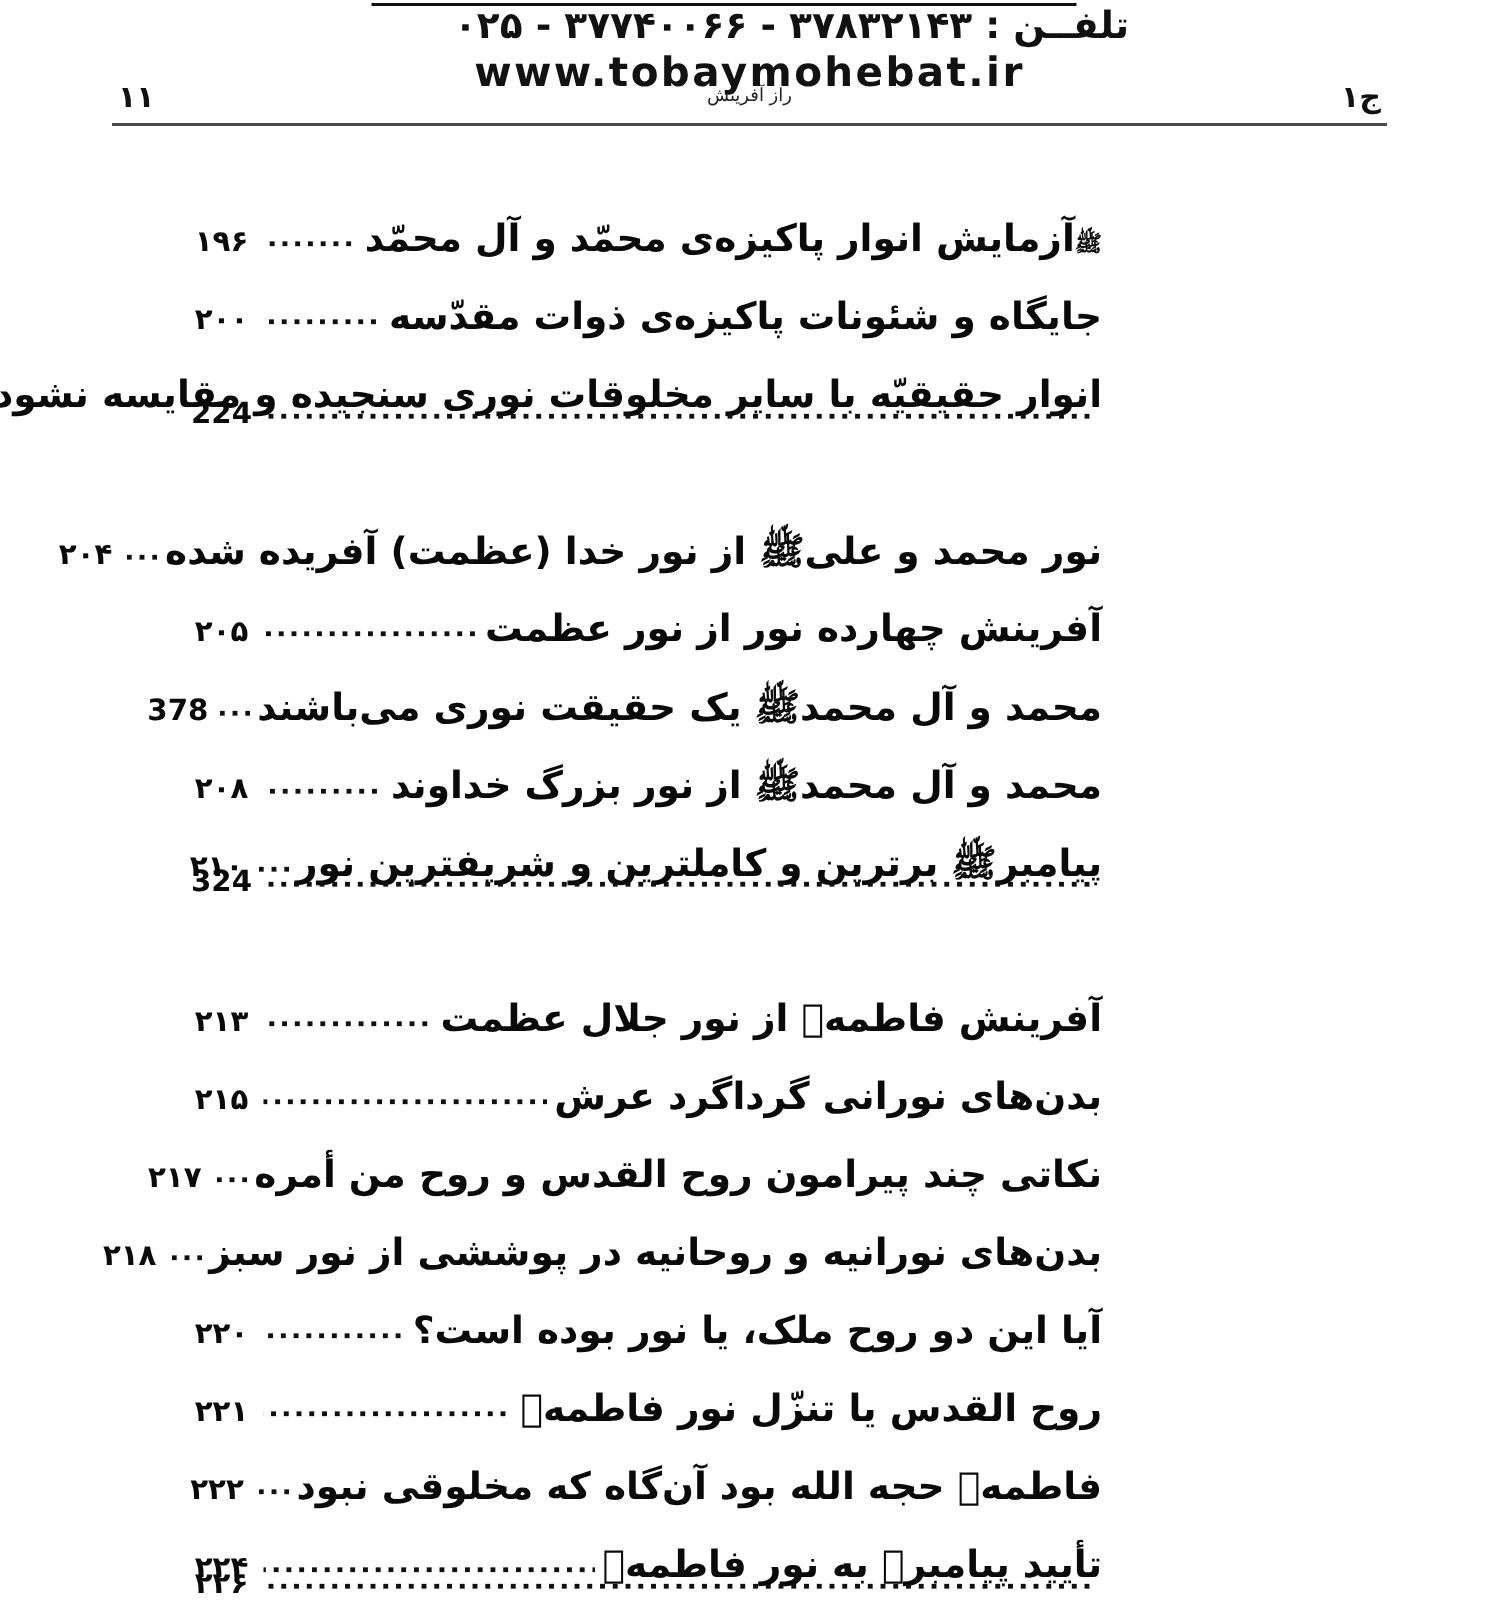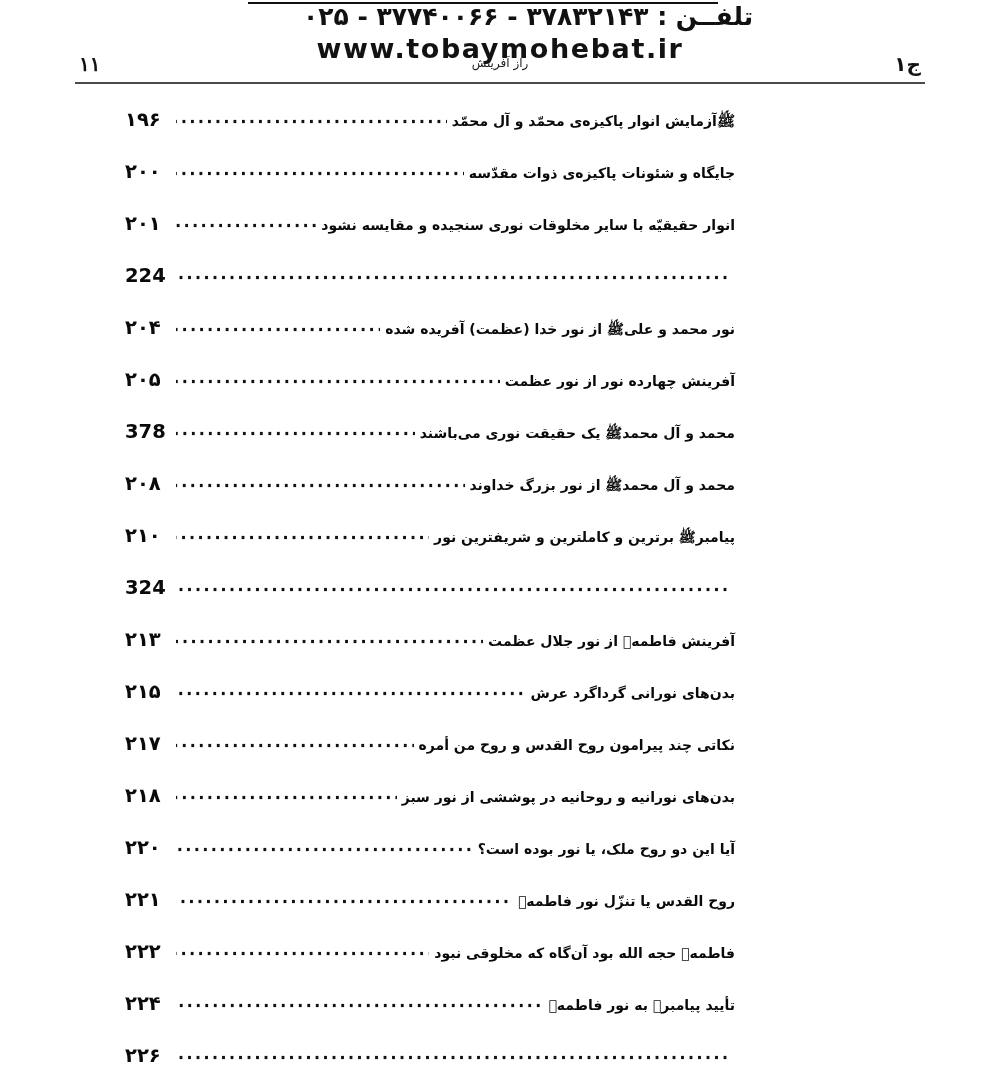--- a/index.html
+++ b/index.html
@@ -71,21 +71,20 @@
     height: 30px;
   }
   .runhead-page {
     position: absolute;
     left: 4px;
     top: 0;
     font-size: 20px;
     font-weight: 700;
     direction: rtl;
     color: #111;
-    font-family: Liberation Serif, serif;
   }
   .runhead-title {
     position: absolute;
     left: 0;
     top: 4px;
     width: 850px;
     text-align: center;
     font-size: 12px;
     font-weight: 400;
     direction: rtl;
@@ -123,28 +122,29 @@
     align-items: baseline;
     width: 610px;
     margin: 0 auto 0 0;
     padding: 0;
     height: 52px;
     box-sizing: border-box;
     margin-right: 265px;
     flex-direction: row;
   }
   .entry-title {
-    font-size: 14px;
+    font-size: 25px;
     font-weight: 700;
     white-space: nowrap;
     color: #0a0a0a;
     direction: rtl;
     letter-spacing: -0.1px;
     flex: 0 0 auto;
     order: 1;
+    margin-top: 36px;
   }
   .leader {
     flex: 1 1 auto;
     order: 2;
     margin: 0 5px;
     height: 1px;
     position: relative;
     top: -4px;
     overflow: hidden;
     background-image: radial-gradient(circle, #111 0 1.6px, transparent 1.7px);
@@ -155,21 +155,21 @@
     transform: scaleY(3.2);
   }
   .entry-page {
     font-size: 19.5px;
     font-weight: 700;
     color: #0a0a0a;
     direction: rtl;
     order: 3;
     flex: 0 0 auto;
     min-width: 46px;
-    text-align: left;
+    text-align: center;
   }
   .hon {
     font-size: 15px;
     font-weight: 700;
     vertical-align: 1px;
     letter-spacing: -1px;
   }
   
   .toc-entry.clipped {
     height: 30px;

